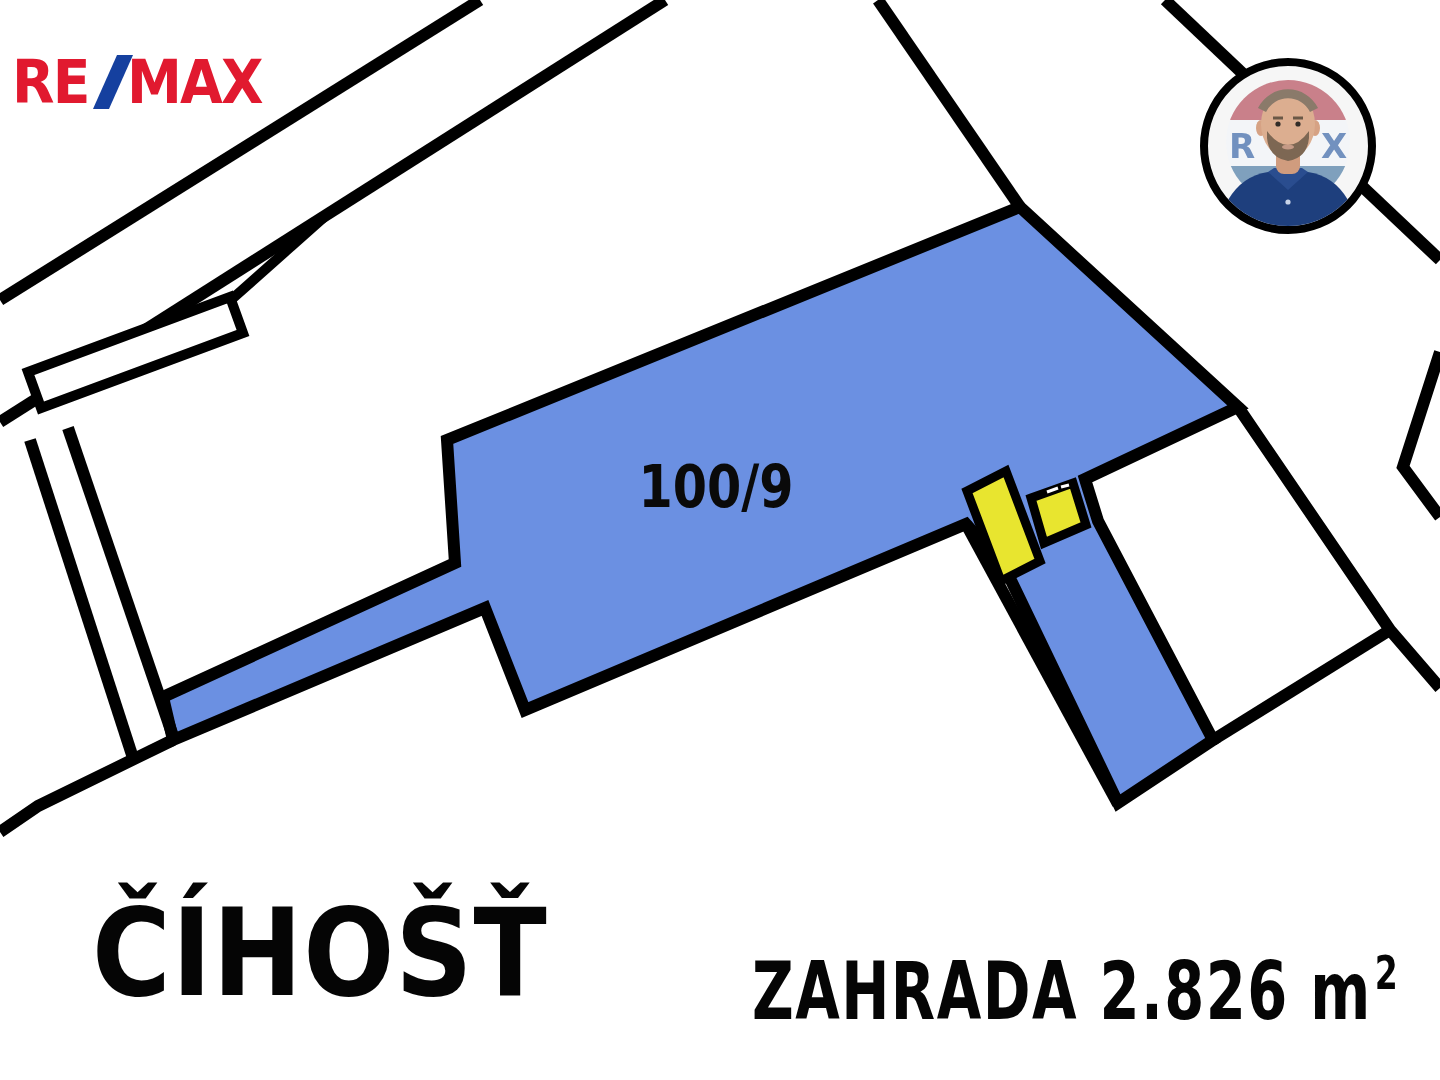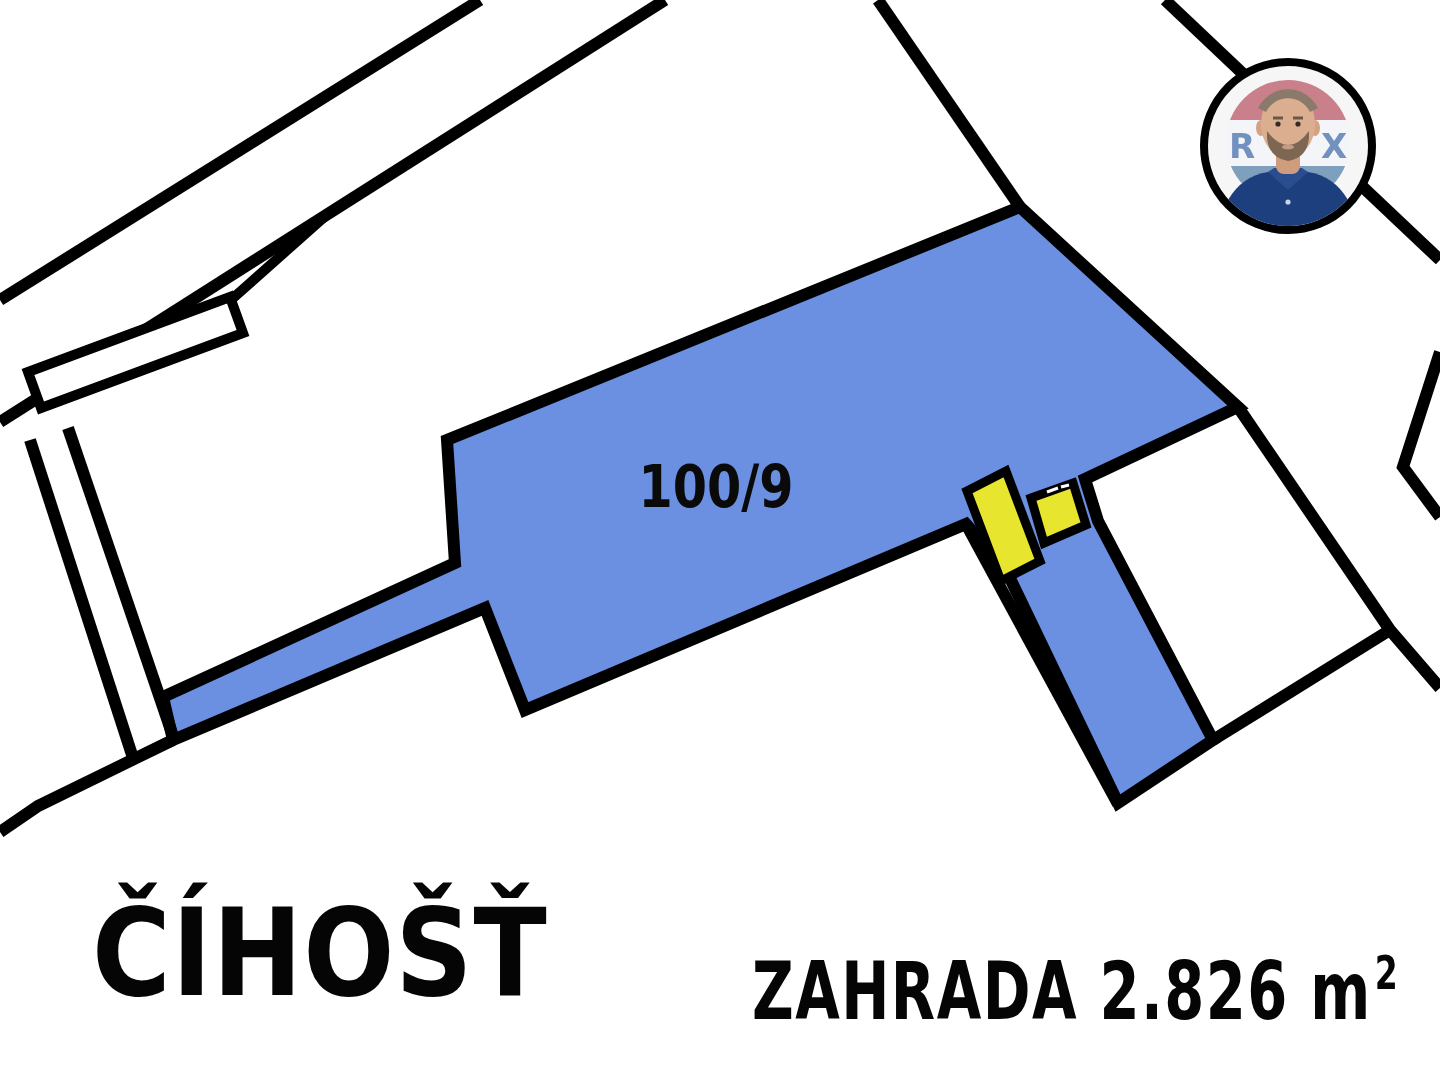--- a/index.html
+++ b/index.html
@@ -48,20 +48,25 @@
         <polyline points="1238,407 1390,630 1440,688" fill="none" stroke="#000000" stroke-width="12" stroke-linejoin="miter" stroke-linecap="butt"></polyline>
         <polyline points="1390,630 1213,740" fill="none" stroke="#000000" stroke-width="12" stroke-linejoin="miter" stroke-linecap="butt"></polyline>
         <polyline points="966,524 1118,804" fill="none" stroke="#000000" stroke-width="12" stroke-linejoin="miter" stroke-linecap="butt"></polyline>
         <polygon points="967,491 1006,471 1040,561 1001,581" fill="#e8e52f" stroke="#000000" stroke-width="9" stroke-linejoin="miter" stroke-linecap="butt"></polygon>
         <polygon points="1031,498 1073,483 1086,525 1044,543" fill="#e8e52f" stroke="#000000" stroke-width="9" stroke-linejoin="miter" stroke-linecap="butt"></polygon>
         <polyline points="1047,492 1058,488" fill="none" stroke="#ffffff" stroke-width="3" stroke-linejoin="miter" stroke-linecap="butt"></polyline>
         <polyline points="1061,487 1069,485" fill="none" stroke="#ffffff" stroke-width="3" stroke-linejoin="miter" stroke-linecap="butt"></polyline>
       </g>
   </svg>
 
+  <div class="logo">
+    <span class="word" style="color: rgb(225, 25, 47);">RE</span>
+    <span class="slash" style="background: rgb(21, 64, 159);"></span>
+    <span class="word" style="color: rgb(225, 25, 47);">MAX</span>
+  </div>
 
   <div class="parcel-label" id="parcel-label" style="left: 716px; top: 487px;">100/9</div>
 
   <div class="avatar">
     <svg viewBox="-92 -92 184 184" width="184" height="184">
       <defs>
         <clipPath id="avclip">
             <circle cx="0" cy="0" r="80"></circle>
           </clipPath>
         <clipPath id="balloonclip">

